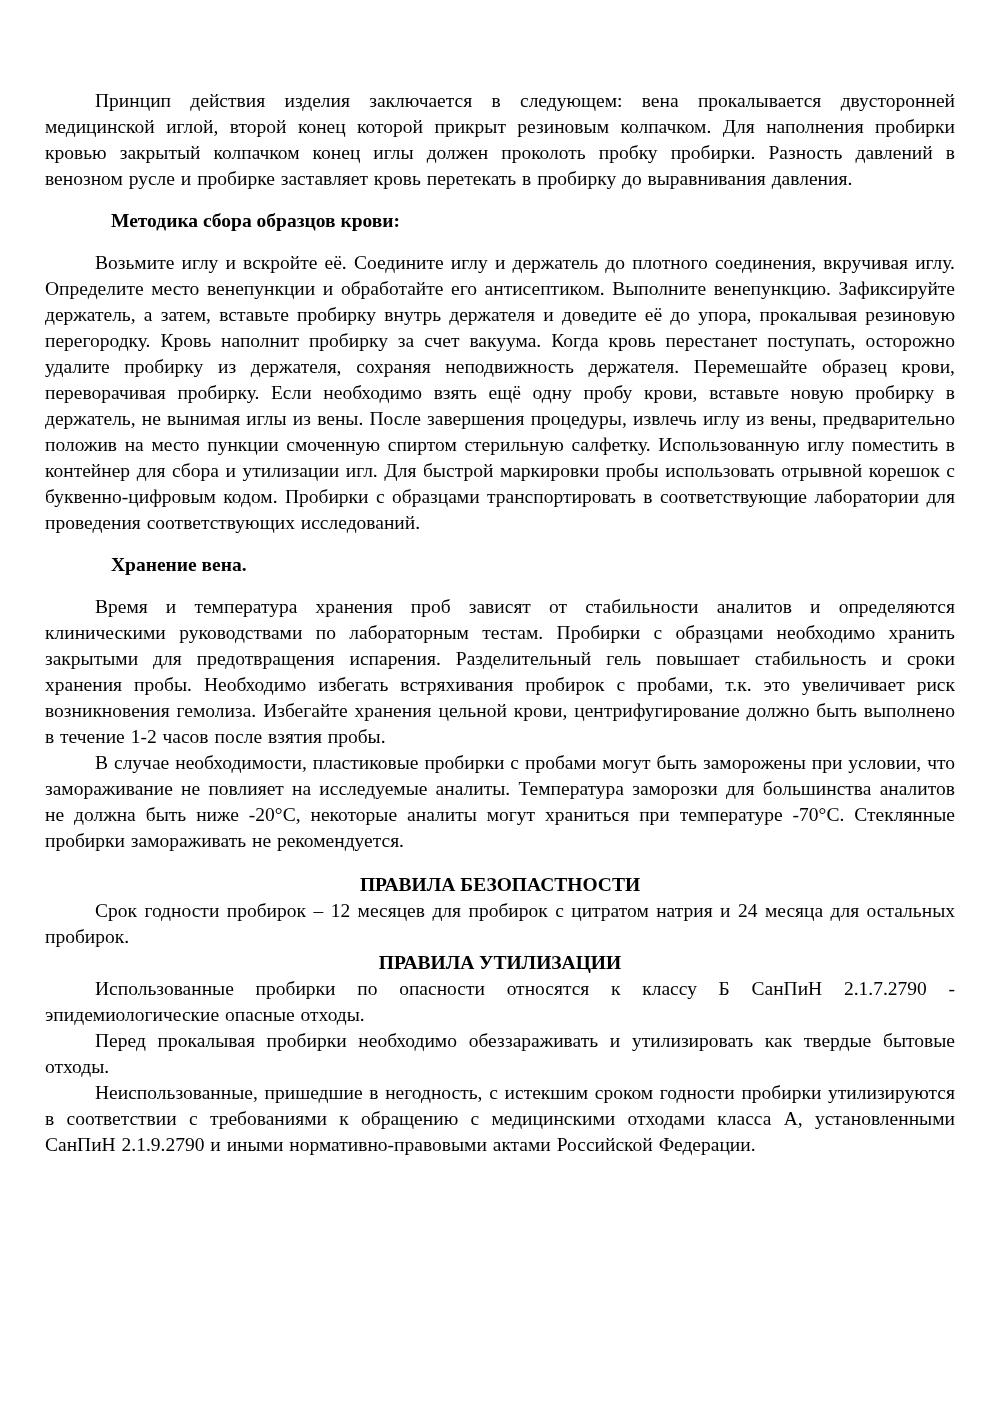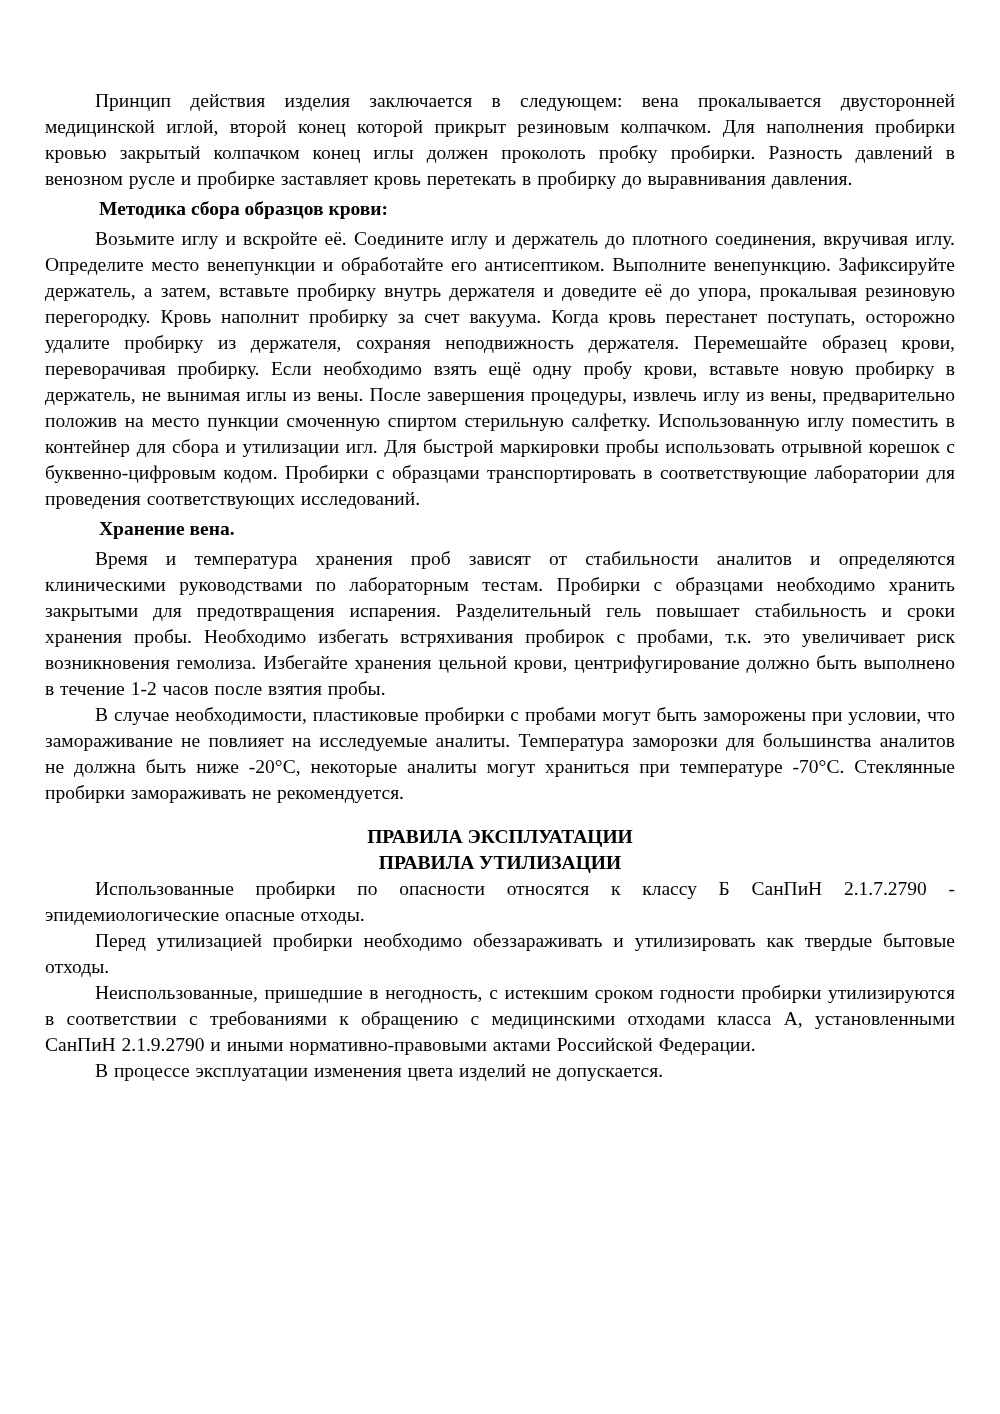--- a/index.html
+++ b/index.html
@@ -20,21 +20,21 @@
     color: #000000;
     overflow: hidden;
   }
   .page p.p {
     margin: 0;
     text-align: justify;
     text-indent: 50px;
     word-spacing: 1px;
   }
   .page h3.subheading {
-    margin: 4px;
+    margin: 16px;
     font-size: inherit;
     line-height: inherit;
     font-weight: bold;
     text-align: left;
     text-indent: 50px;
   }
   .page h2.heading {
     margin: 0;
     font-size: inherit;
     line-height: inherit;
@@ -49,19 +49,19 @@
 </head>
 <body>
 
 <main class="page">
     <p class="p">Принцип действия изделия заключается в следующем: вена прокалывается двусторонней медицинской иглой, второй конец которой прикрыт резиновым колпачком. Для наполнения пробирки кровью закрытый колпачком конец иглы должен проколоть пробку пробирки. Разность давлений в венозном русле и пробирке заставляет кровь перетекать в пробирку до выравнивания давления.</p>
     <h3 class="subheading">Методика сбора образцов крови:</h3>
     <p class="p">Возьмите иглу и вскройте её. Соедините иглу и держатель до плотного соединения, вкручивая иглу. Определите место венепункции и обработайте его антисептиком. Выполните венепункцию. Зафиксируйте держатель, а затем, вставьте пробирку внутрь держателя и доведите её до упора, прокалывая резиновую перегородку. Кровь наполнит пробирку за счет вакуума. Когда кровь перестанет поступать, осторожно удалите пробирку из держателя, сохраняя неподвижность держателя. Перемешайте образец крови, переворачивая пробирку. Если необходимо взять ещё одну пробу крови, вставьте новую пробирку в держатель, не вынимая иглы из вены. После завершения процедуры, извлечь иглу из вены, предварительно положив на место пункции смоченную спиртом стерильную салфетку. Использованную иглу поместить в контейнер для сбора и утилизации игл. Для быстрой маркировки пробы использовать отрывной корешок с буквенно-цифровым кодом. Пробирки с образцами транспортировать в соответствующие лаборатории для проведения соответствующих исследований.</p>
     <h3 class="subheading">Хранение вена.</h3>
     <p class="p">Время и температура хранения проб зависят от стабильности аналитов и определяются клиническими руководствами по лабораторным тестам. Пробирки с образцами необходимо хранить закрытыми для предотвращения испарения. Разделительный гель повышает стабильность и сроки хранения пробы. Необходимо избегать встряхивания пробирок с пробами, т.к. это увеличивает риск возникновения гемолиза. Избегайте хранения цельной крови, центрифугирование должно быть выполнено в течение 1-2 часов после взятия пробы.</p>
     <p class="p">В случае необходимости, пластиковые пробирки с пробами могут быть заморожены при условии, что замораживание не повлияет на исследуемые аналиты. Температура заморозки для большинства аналитов не должна быть ниже -20°С, некоторые аналиты могут храниться при температуре -70°С. Стеклянные пробирки замораживать не рекомендуется.</p>
-    <h2 class="heading gap-before">ПРАВИЛА ЭКСПЛУАТАЦИИ</h2>
+    <h2 class="heading gap-before">ПРАВИЛА БЕЗОПАСТНОСТИ</h2>
+    <p class="p">Срок годности пробирок – 12 месяцев для пробирок с цитратом натрия и 24 месяца для остальных пробирок.</p>
     <h2 class="heading">ПРАВИЛА УТИЛИЗАЦИИ</h2>
     <p class="p">Использованные пробирки по опасности относятся к классу Б СанПиН 2.1.7.2790 - эпидемиологические опасные отходы.</p>
-    <p class="p">Перед утилизацией пробирки необходимо обеззараживать и утилизировать как твердые бытовые отходы.</p>
+    <p class="p">Перед прокалывая пробирки необходимо обеззараживать и утилизировать как твердые бытовые отходы.</p>
     <p class="p">Неиспользованные, пришедшие в негодность, с истекшим сроком годности пробирки утилизируются в соответствии с требованиями к обращению с медицинскими отходами класса А, установленными СанПиН 2.1.9.2790 и иными нормативно-правовыми актами Российской Федерации.</p>
-    <p class="p">В процессе эксплуатации изменения цвета изделий не допускается.</p>
   </main>
 
 </body></html>

